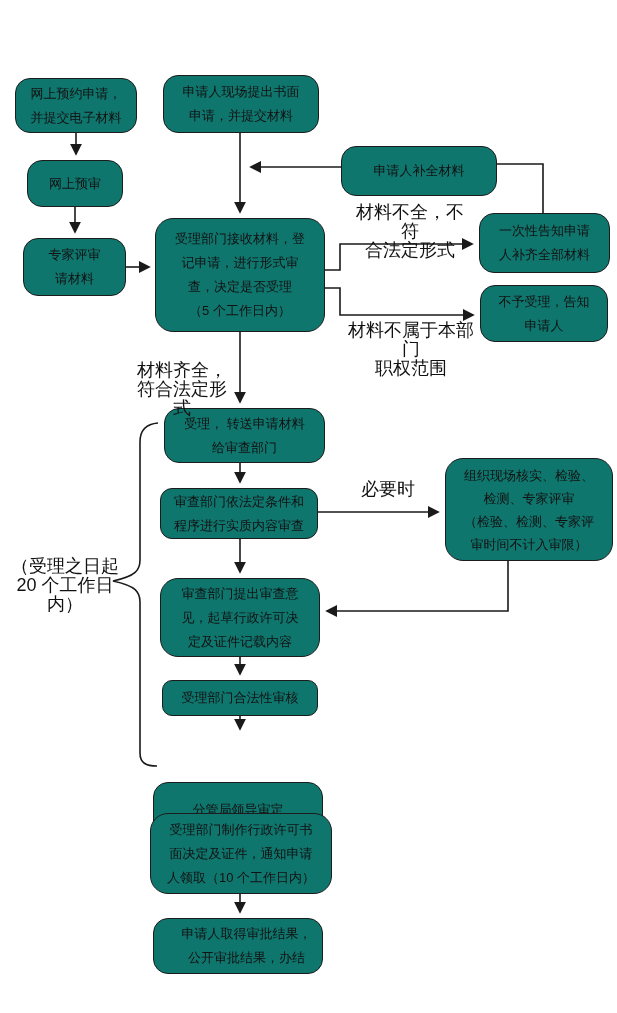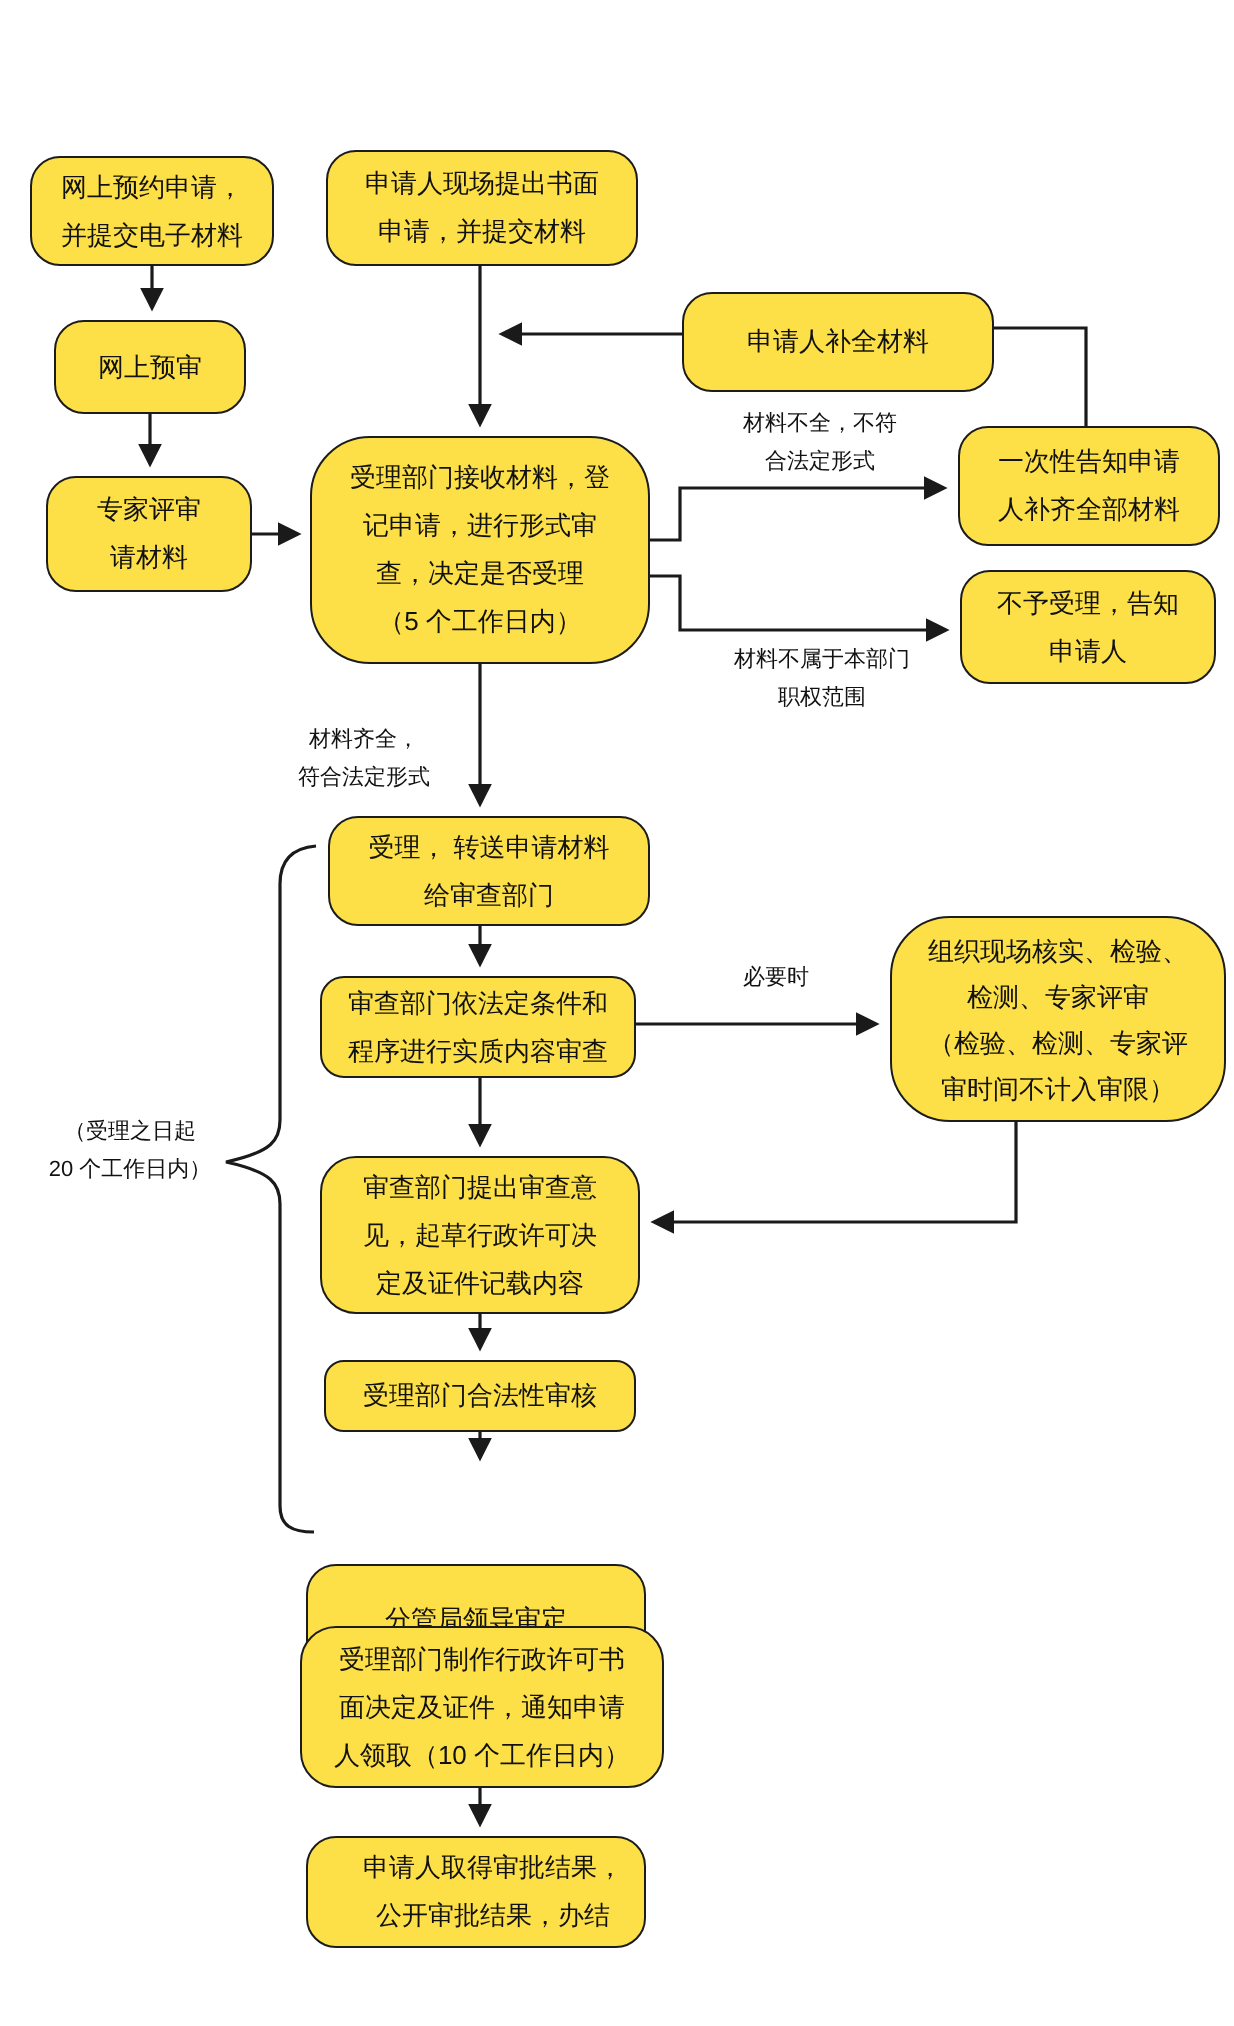--- a/index.html
+++ b/index.html
@@ -19,36 +19,36 @@
     position: absolute;
     left: 0;
     top: 0;
     z-index: 1;
   }
   .node {
     position: absolute;
     box-sizing: border-box;
     border: 1.6px solid #1c1c1c;
     border-radius: 15px;
-    background: #fde047;
+    background: #0f766e;
     display: flex;
     align-items: center;
     justify-content: center;
     text-align: center;
     font-size: 13px;
     line-height: 24px;
     color: #111111;
     white-space: pre-line;
     z-index: 2;
     padding: 2px 3px;
   }
-  .node.big-r { border-radius: 30px; }
+  .node.big-r { border-radius: 18px; }
   .edge-label {
     position: absolute;
-    font-size: 11px;
+    font-size: 18px;
     line-height: 19px;
     color: #111111;
     text-align: center;
     white-space: pre-line;
     z-index: 3;
     background: transparent;
   }
 </style>
 </head>
 <body>

